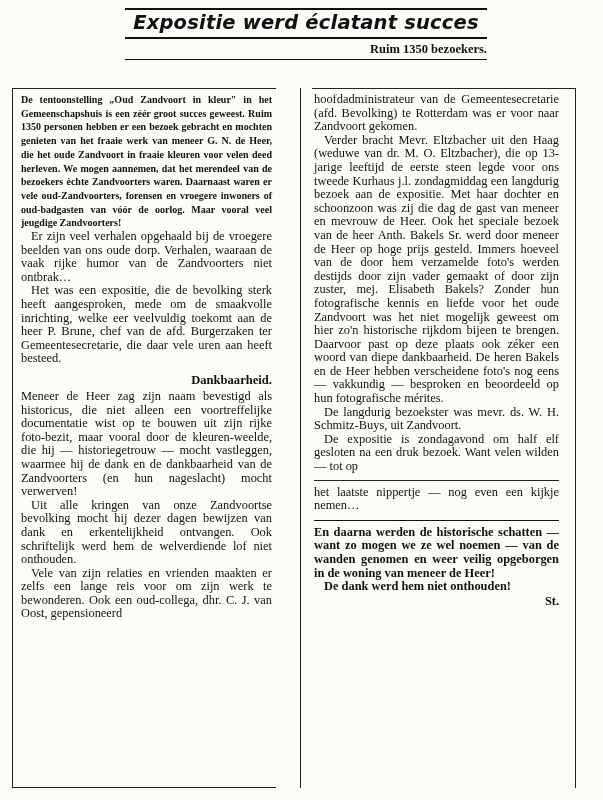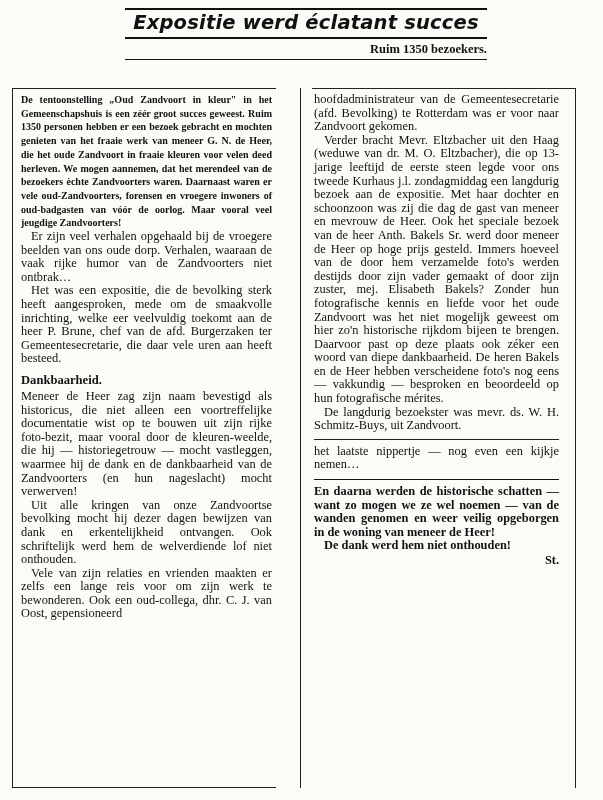--- a/index.html
+++ b/index.html
@@ -85,21 +85,21 @@
     text-justify: inter-word;
     hyphens: manual;
   }
   p + p { text-indent: 10px; }
   .first-par {
     font-weight: bold;
     font-size: 10px;
     line-height: 13.7px;
   }
   .subhead-inline {
-    text-align: left;
+    text-align: right;
     font-weight: bold;
     font-size: 12.6px;
     margin: 7px 0 3px 0;
     line-height: 14px;
   }
   .bold-block p {
     font-weight: bold;
   }
   .rule-h {
     border-top: 1px solid #222;
@@ -144,20 +144,21 @@
         <p>Uit alle kringen van onze Zandvoortse bevolking mocht hij dezer dagen bewijzen van dank en erkentelijkheid ontvangen. Ook schriftelijk werd hem de welverdiende lof niet onthouden.</p>
         <p>Vele van zijn relaties en vrienden maakten er zelfs een lange reis voor om zijn werk te bewonderen. Ook een oud-collega, dhr. C. J. van Oost, gepensioneerd</p>
       </div>
     </div>
 
     <div class="col col-right">
       <div class="col-inner">
         <p>hoofdadministrateur van de Gemeentesecretarie (afd. Bevolking) te Rotterdam was er voor naar Zandvoort gekomen.</p>
         <p>Verder bracht Mevr. Eltzbacher uit den Haag (weduwe van dr. M. O. Eltzbacher), die op 13-jarige leeftijd de eerste steen legde voor ons tweede Kurhaus j.l. zondagmiddag een langdurig bezoek aan de expositie. Met haar dochter en schoonzoon was zij die dag de gast van meneer en mevrouw de Heer. Ook het speciale bezoek van de heer Anth. Bakels Sr. werd door meneer de Heer op hoge prijs gesteld. Immers hoeveel van de door hem verzamelde foto's werden destijds door zijn vader gemaakt of door zijn zuster, mej. Elisabeth Bakels? Zonder hun fotografische kennis en liefde voor het oude Zandvoort was het niet mogelijk geweest om hier zo'n historische rijkdom bijeen te brengen. Daarvoor past op deze plaats ook zéker een woord van diepe dankbaarheid. De heren Bakels en de Heer hebben verscheidene foto's nog eens — vakkundig — besproken en beoordeeld op hun fotografische mérites.</p>
         <p>De langdurig bezoekster was mevr. ds. W. H. Schmitz-Buys, uit Zandvoort.</p>
+        <p>De expositie is zondagavond om half elf gesloten na een druk bezoek. Want velen wilden — tot op</p>
         <div class="rule-h"></div>
         <p>het laatste nippertje — nog even een kijkje nemen…</p>
         <div class="rule-h-thick"></div>
         <div class="bold-block">
           <p>En daarna werden de historische schatten — want zo mogen we ze wel noemen — van de wanden genomen en weer veilig opgeborgen in de woning van meneer de Heer!</p>
           <p>De dank werd hem niet onthouden!</p>
         </div>
         <div class="signature">St.</div>
       </div>
     </div>

